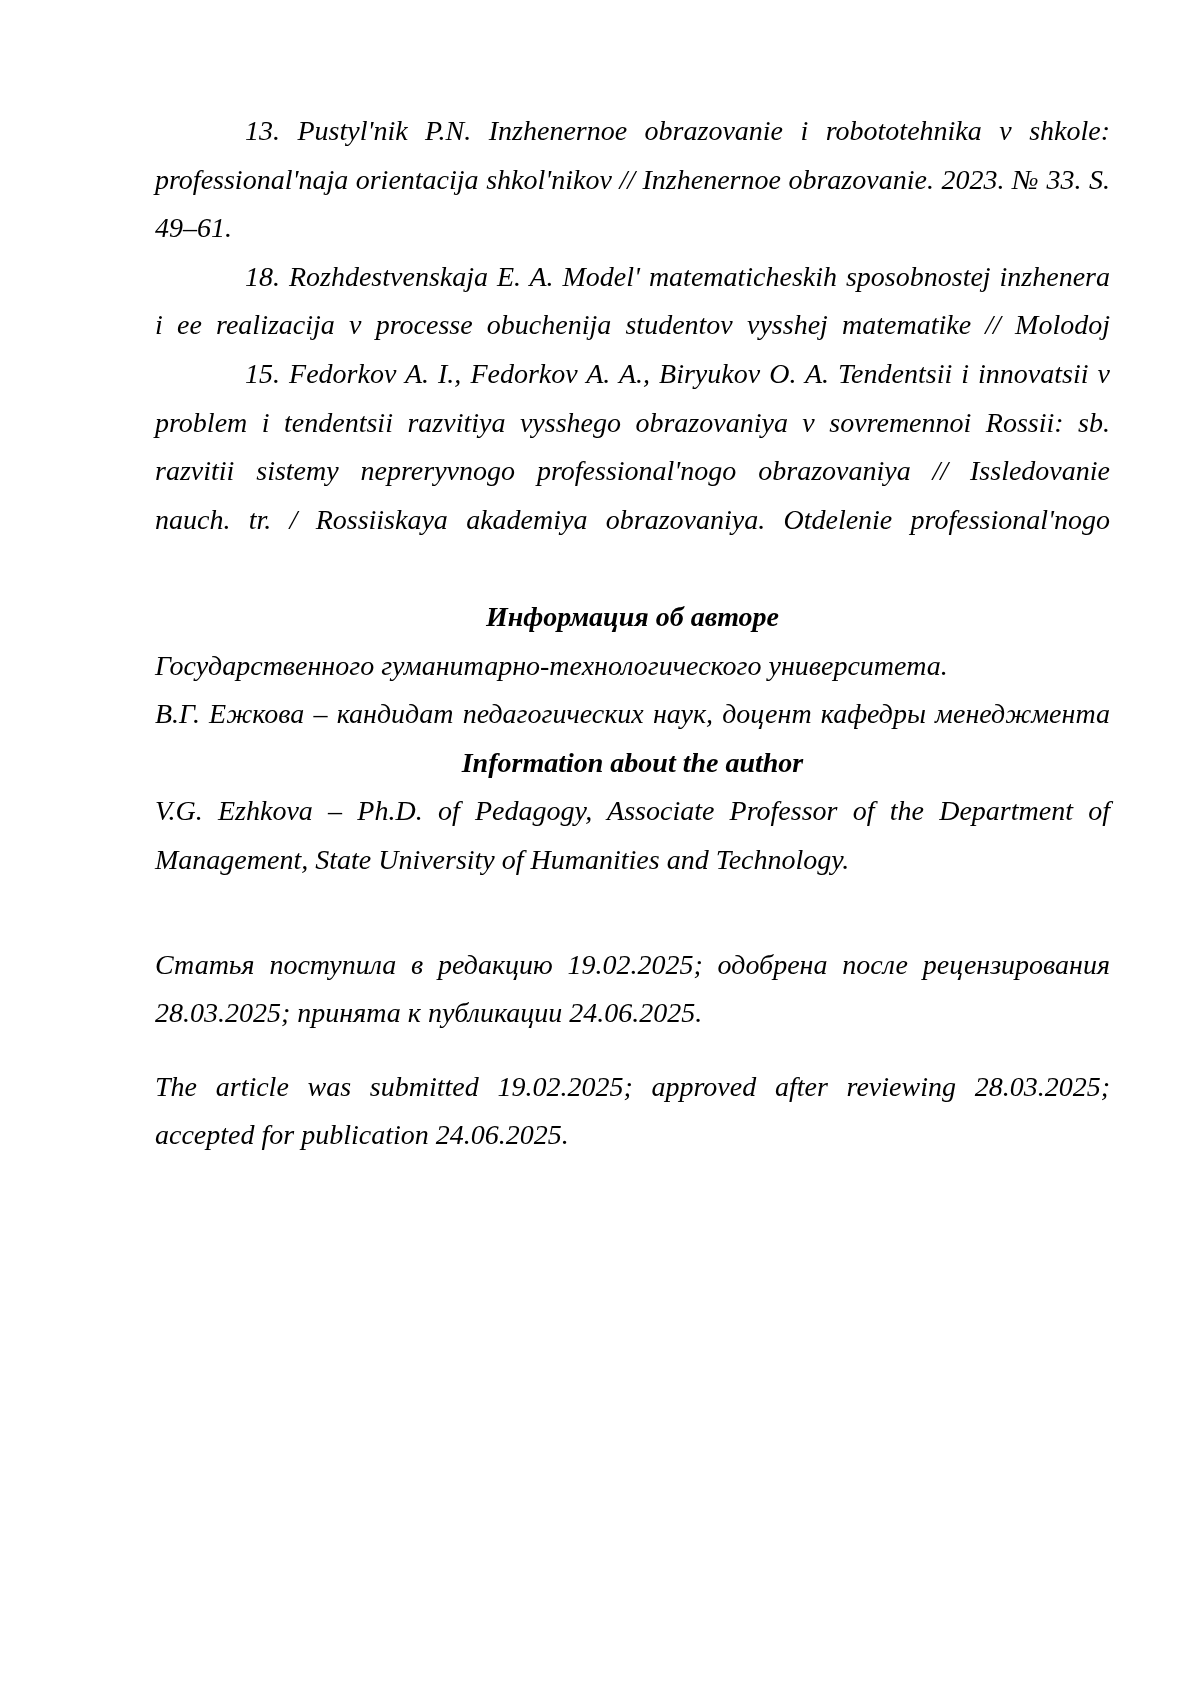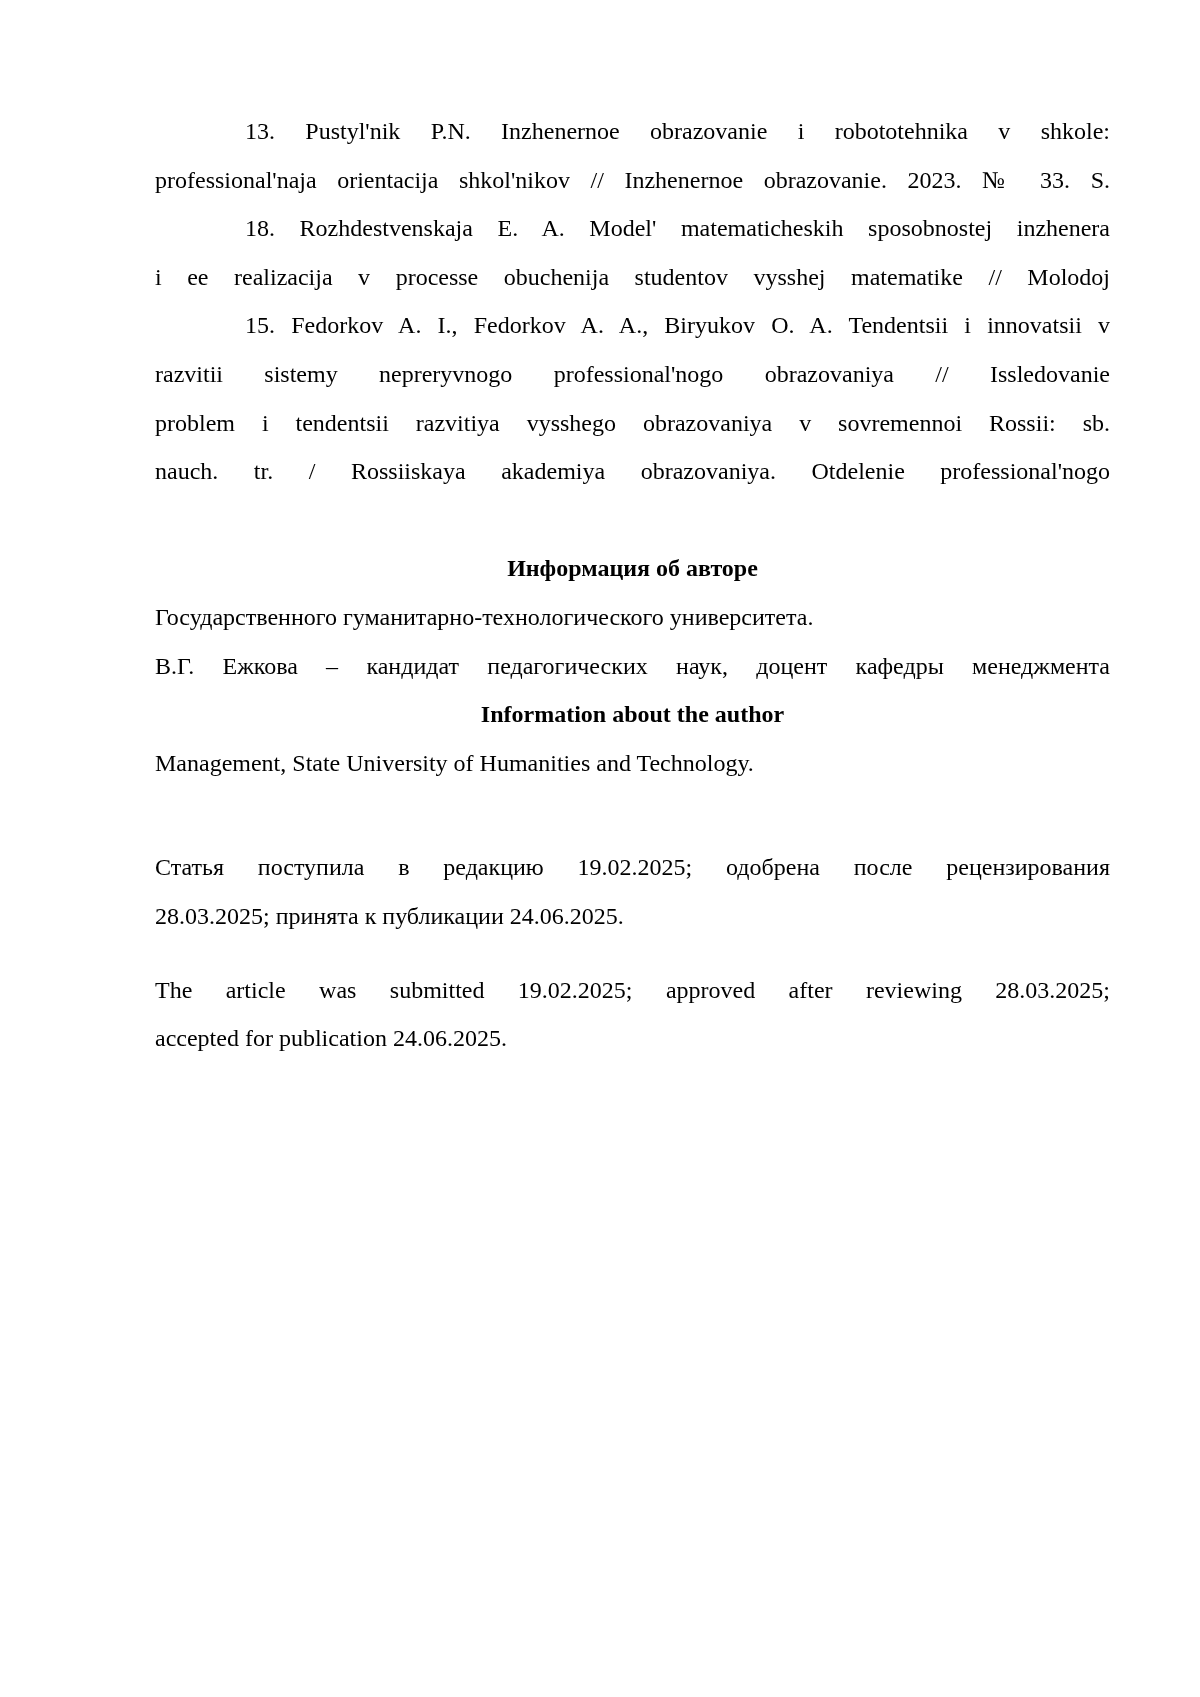--- a/index.html
+++ b/index.html
@@ -14,22 +14,23 @@
     background: #ffffff;
     overflow: hidden;
     font-family: "Liberation Serif", "DejaVu Serif", serif;
     color: #000000;
   }
   .content {
     position: absolute;
     left: 155px;
     top: 107px;
     width: 955px;
-    font-size: 24px;
+    font-size: 28px;
     line-height: 48.6px;
+    font-style: italic;
   }
   .line {
     text-align: justify;
     text-align-last: justify;
     white-space: nowrap;
   }
   .line.last {
     text-align-last: left;
   }
   .line.indent {
@@ -46,44 +47,46 @@
 </style>
 </head>
 <body>
 
 <div class="page">
   <div class="content">
 
     <div>
       <div class="line indent">13. Pustyl'nik P.N. Inzhenernoe obrazovanie i robototehnika v shkole:</div>
       <div class="line">professional'naja orientacija shkol'nikov // Inzhenernoe obrazovanie. 2023. № 33. S.</div>
+      <div class="line last">49–61.</div>
     </div>
 
     <div>
       <div class="line indent">18. Rozhdestvenskaja E. A. Model' matematicheskih sposobnostej inzhenera</div>
       <div class="line">i ee realizacija v processe obuchenija studentov vysshej matematike // Molodoj</div>
     </div>
 
     <div>
       <div class="line indent">15. Fedorkov A. I., Fedorkov A. A., Biryukov O. A. Tendentsii i innovatsii v</div>
+      <div class="line">problem i tendentsii razvitiya vysshego obrazovaniya v sovremennoi Rossii: sb.</div>
       <div class="line">razvitii sistemy nepreryvnogo professional'nogo obrazovaniya // Issledovanie</div>
-      <div class="line">problem i tendentsii razvitiya vysshego obrazovaniya v sovremennoi Rossii: sb.</div>
       <div class="line">nauch. tr. / Rossiiskaya akademiya obrazovaniya. Otdelenie professional'nogo</div>
     </div>
 
     <div class="sp-line"></div>
 
     <div>
       <div class="heading">Информация об авторе</div>
       <div class="line last">Государственного гуманитарно-технологического университета.</div>
       <div class="line">В.Г. Ежкова – кандидат педагогических наук, доцент кафедры менеджмента</div>
     </div>
 
     <div>
       <div class="heading">Information about the author</div>
+      <div class="line">V.G. Ezhkova – Ph.D. of Pedagogy, Associate Professor of the Department of</div>
       <div class="line last">Management, State University of Humanities and Technology.</div>
     </div>
 
     <div class="sp-a"></div>
 
     <div>
       <div class="line">Статья поступила в редакцию 19.02.2025; одобрена после рецензирования</div>
       <div class="line last">28.03.2025; принята к публикации 24.06.2025.</div>
     </div>
 

